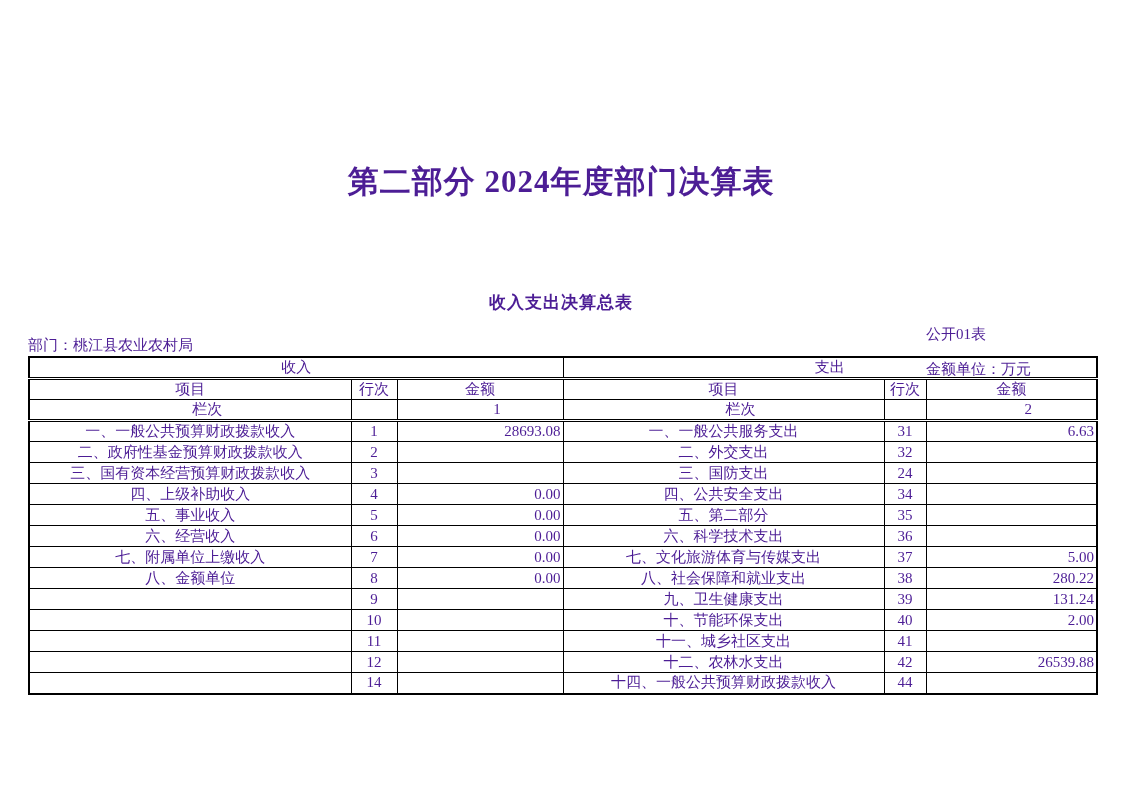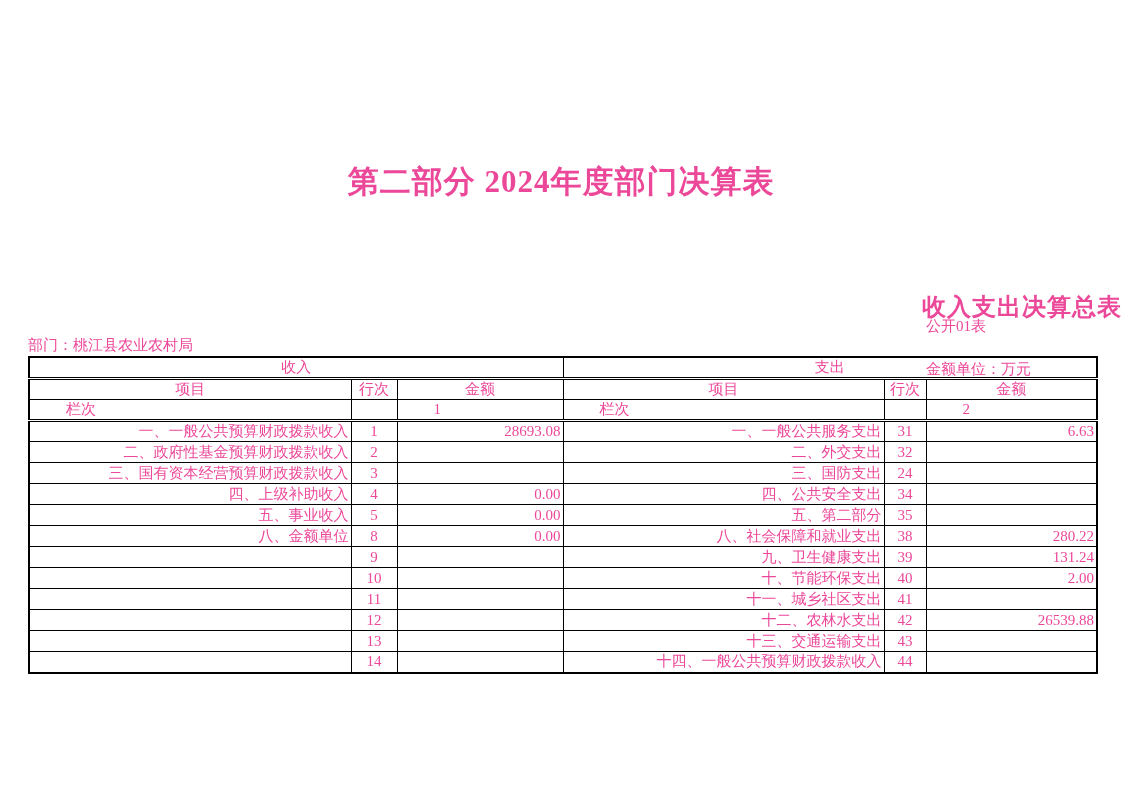--- a/index.html
+++ b/index.html
@@ -4,46 +4,46 @@
 <style>
   * { margin: 0; padding: 0; box-sizing: border-box; }
   html, body { background: #888; }
   .page {
     position: relative;
     width: 1122px;
     height: 793px;
     margin: 0 auto;
     background: #ffffff;
     font-family: "Liberation Serif", "DejaVu Serif", serif;
-    color: #ec4899;
+    color: #4c1d95;
     overflow: hidden;
   }
   .doc-title {
     position: absolute;
     top: 161px;
     left: 0;
     width: 100%;
     text-align: center;
     font-size: 31px;
     font-weight: bold;
     letter-spacing: 1px;
   }
   .table-title {
     position: absolute;
     top: 291px;
     left: 0;
     width: 100%;
-    text-align: right;
-    font-size: 24px;
+    text-align: center;
+    font-size: 17px;
     font-weight: bold;
     letter-spacing: 1px;
   }
   .table-code {
     position: absolute;
-    top: 317px;
+    top: 325px;
     left: 926px;
     font-size: 15px;
   }
   .dept-label {
     position: absolute;
     top: 336px;
     left: 28px;
     font-size: 15px;
   }
   .unit-label {
@@ -67,22 +67,22 @@
     height: 21px;
     padding: 0 2px;
     font-weight: normal;
     line-height: 19px;
     overflow: hidden;
     white-space: nowrap;
   }
   table.main { border: 2px solid #000; }
   tr.sec-header th { text-align: center; border-bottom: 3px double #000; }
   tr.col-header th { text-align: center; }
-  tr.col-index td { text-align: left; border-bottom: 3px double #000; padding-left: 36px; }
-  td.item { text-align: right; padding-left: 2px; }
+  tr.col-index td { text-align: center; border-bottom: 3px double #000; padding-left: 36px; }
+  td.item { text-align: center; padding-left: 2px; }
   td.rowno { text-align: center; }
   td.amount { text-align: right; padding-right: 3px; }
 </style>
 </head>
 <body>
 
 <div class="page">
 
   <div class="doc-title">第二部分 2024年度部门决算表</div>
 
@@ -164,21 +164,37 @@
 
     <tr>
       <td class="item">五、事业收入</td>
       <td class="rowno">5</td>
       <td class="amount">0.00</td>
       <td class="item">五、第二部分</td>
       <td class="rowno">35</td>
       <td class="amount"></td>
     </tr>
 
-
+    <tr>
+      <td class="item">六、经营收入</td>
+      <td class="rowno">6</td>
+      <td class="amount">0.00</td>
+      <td class="item">六、科学技术支出</td>
+      <td class="rowno">36</td>
+      <td class="amount"></td>
+    </tr>
+
+    <tr>
+      <td class="item">七、附属单位上缴收入</td>
+      <td class="rowno">7</td>
+      <td class="amount">0.00</td>
+      <td class="item">七、文化旅游体育与传媒支出</td>
+      <td class="rowno">37</td>
+      <td class="amount">5.00</td>
+    </tr>
 
     <tr>
       <td class="item">八、金额单位</td>
       <td class="rowno">8</td>
       <td class="amount">0.00</td>
       <td class="item">八、社会保障和就业支出</td>
       <td class="rowno">38</td>
       <td class="amount">280.22</td>
     </tr>
 
@@ -211,28 +227,20 @@
 
     <tr>
       <td class="item"></td>
       <td class="rowno">12</td>
       <td class="amount"></td>
       <td class="item">十二、农林水支出</td>
       <td class="rowno">42</td>
       <td class="amount">26539.88</td>
     </tr>
 
-    <tr>
-      <td class="item"></td>
-      <td class="rowno">13</td>
-      <td class="amount"></td>
-      <td class="item">十三、交通运输支出</td>
-      <td class="rowno">43</td>
-      <td class="amount"></td>
-    </tr>
 
     <tr>
       <td class="item"></td>
       <td class="rowno">14</td>
       <td class="amount"></td>
       <td class="item">十四、一般公共预算财政拨款收入</td>
       <td class="rowno">44</td>
       <td class="amount"></td>
     </tr>
   </tbody>

